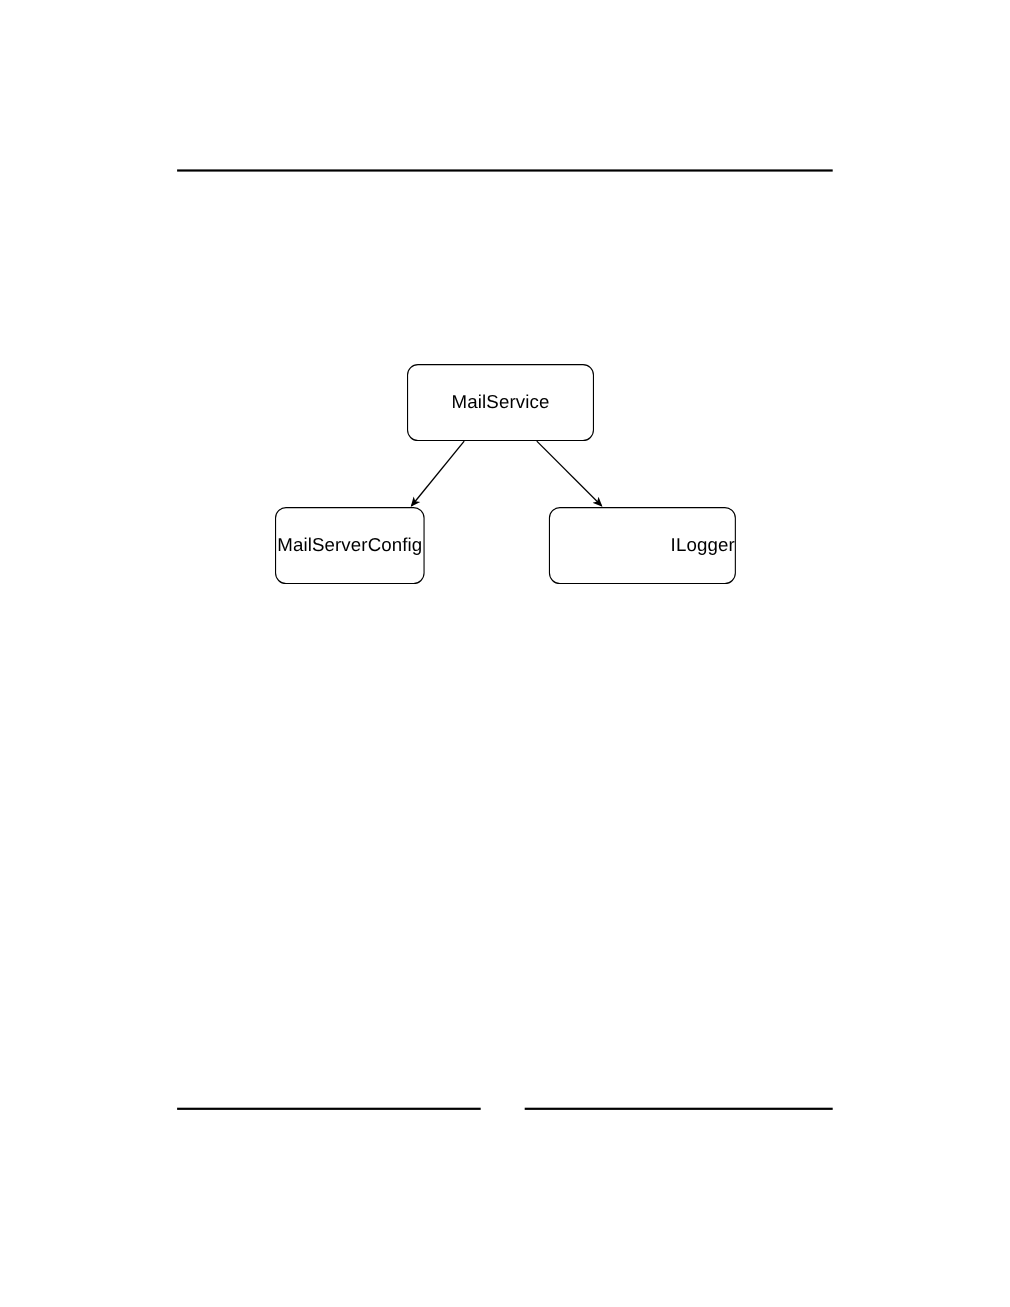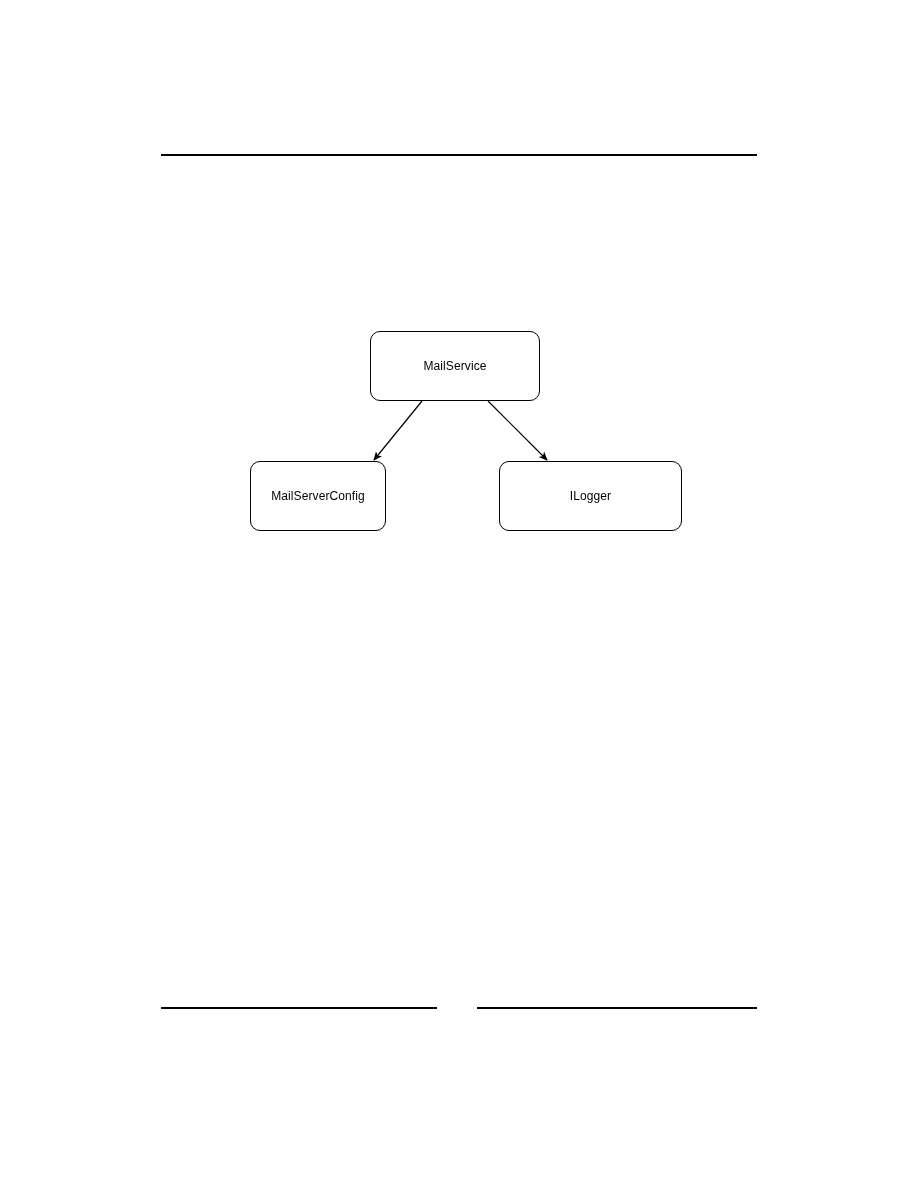--- a/index.html
+++ b/index.html
@@ -50,21 +50,21 @@
     position: absolute;
     box-sizing: border-box;
     border: 1px solid #000000;
     border-radius: 10px;
     background: #ffffff;
     display: flex;
     align-items: center;
     justify-content: center;
   }
   .node-label {
-    font-size: 12px;
+    font-size: 17px;
     line-height: 1.2;
     color: #000000;
     text-align: center;
     white-space: nowrap;
     letter-spacing: 0.1px;
   }
   #node-mailservice {
     left: 370px;
     top: 331px;
     width: 170px;
@@ -72,22 +72,23 @@
   }
   #node-mailserverconfig {
     left: 250px;
     top: 461px;
     width: 136px;
     height: 70px;
   }
   #node-ilogger {
     left: 499px;
     top: 461px;
-    width: 183px;
+    width: 170px;
     height: 70px;
+    justify-content: flex-end;
   }
   .edge-layer {
     position: absolute;
     left: 0;
     top: 0;
     width: 918px;
     height: 1188px;
     pointer-events: none;
   }
 </style>

